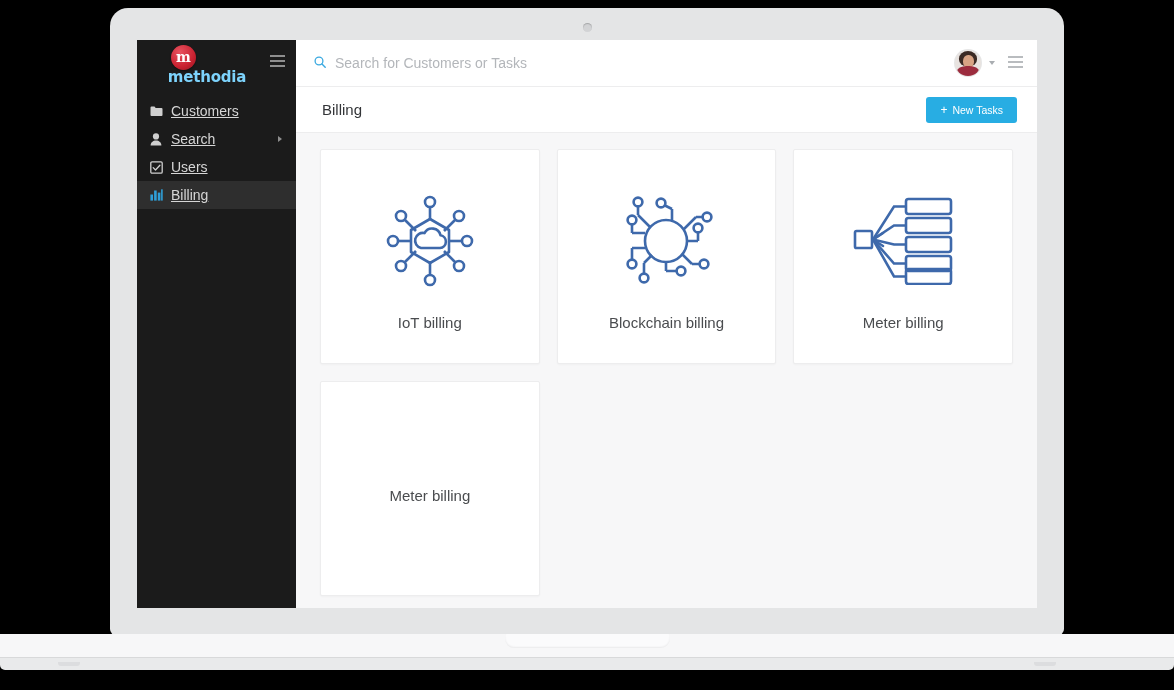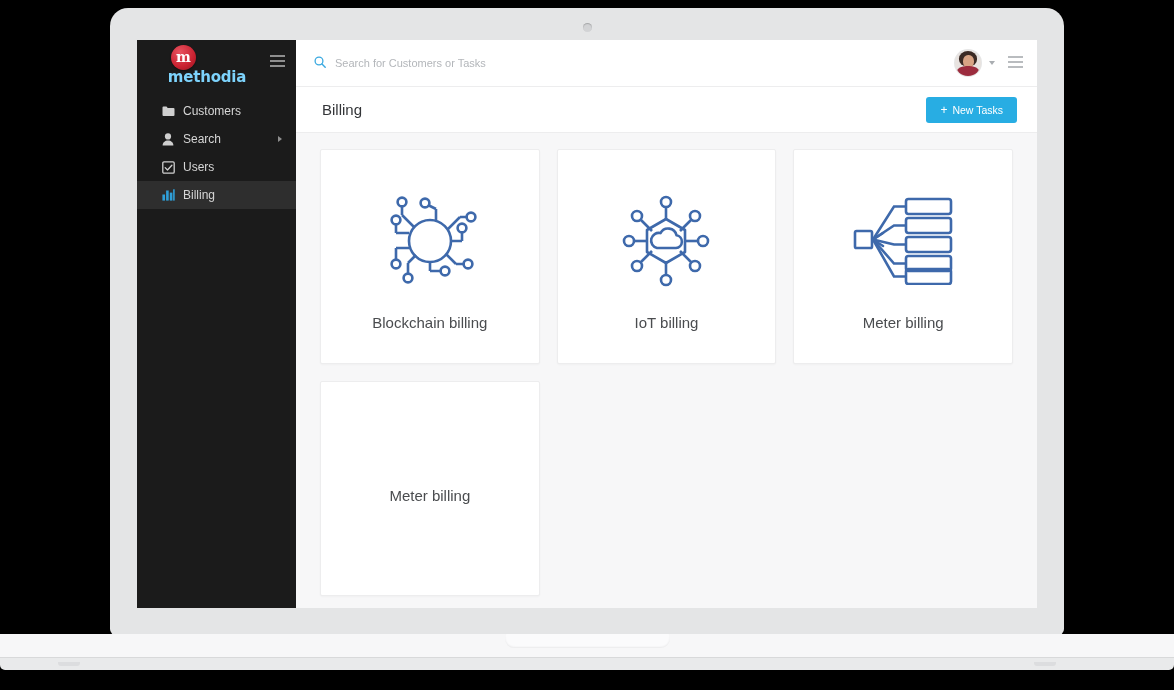--- a/index.html
+++ b/index.html
@@ -89,23 +89,23 @@
   #sidebar-toggle {
     position: absolute; right: 11px; top: 15px;
     width: 15px; cursor: pointer;
   }
   #sidebar-toggle i {
     display: block; height: 2px; background: #8e8e8e; margin-bottom: 3px;
   }
   #nav { margin-top: 9px; }
   .nav-item {
     display: flex; align-items: center;
-    height: 28px; padding-left: 24px;
-    color: #d6d6d6; font-size: 12px;
-    cursor: pointer; position: relative;
+    height: 28px; padding-left: 12px;
+    color: #d6d6d6; font-size: 14px;
+    cursor: pointer; position: relative; text-decoration: underline;
   }
   .nav-item.active { background: #2e2e2e; }
   .nav-icon {
     width: 14px; height: 14px; margin-right: 8px;
     display: flex; align-items: center; justify-content: center;
     flex-shrink: 0;
   }
   .nav-icon svg { display: block; }
   .nav-label { line-height: 1; }
   .nav-caret {
@@ -124,21 +124,21 @@
     border-bottom: 1px solid #ededee;
     display: flex; align-items: center;
     padding: 0 14px 0 18px;
     flex-shrink: 0;
   }
   #search-wrap { display: flex; align-items: center; flex: 1; }
   #search-icon { margin-right: 9px; flex-shrink: 0; }
   #search-input {
     border: none; outline: none; background: transparent;
     font-family: "Liberation Sans", sans-serif;
-    font-size: 11px; color: #4a4a4a; width: 330px;
+    font-size: 14px; color: #4a4a4a; width: 330px;
   }
   #search-input::placeholder { color: #b3b6ba; }
   #topbar-right { display: flex; align-items: center; gap: 8px; }
   #avatar {
     width: 26px; height: 26px; border-radius: 50%;
     overflow: hidden; position: relative;
     background: #e8e3e0; cursor: pointer;
     box-shadow: 0 0 0 1px #e6e6e6;
   }
   #avatar .hair {
@@ -301,20 +301,46 @@
       <div id="pagebar">
         <div id="page-title">Billing</div>
         <button id="new-cycle-button">
           <span class="plus">+</span>
           <span>New Tasks</span>
         </button>
       </div>
 
       <div id="cards-area">
         <div id="cards-grid">
+
+          <div class="card">
+            <div class="card-icon">
+              <svg width="100" height="100" viewBox="0 0 100 100" fill="none" stroke="#3e69ab" stroke-width="2.6">
+                <path d="M50 28 L69 39 L69 61 L50 72 L31 61 L31 39 Z" stroke-linejoin="round"></path>
+                <path d="M41 57 h19a6.4 6.4 0 00.5-12.7 8.6 8.6 0 00-16-2.2A5.5 5.5 0 0041 57z" stroke-linejoin="round"></path>
+                <path d="M50 28 L50 16"></path>
+                  <circle cx="50" cy="11" r="5"></circle>
+                <path d="M50 72 L50 84"></path>
+                  <circle cx="50" cy="89" r="5"></circle>
+                <path d="M31 50 L18 50"></path>
+                  <circle cx="13" cy="50" r="5"></circle>
+                <path d="M69 50 L82 50"></path>
+                  <circle cx="87" cy="50" r="5"></circle>
+                <path d="M36 40 L25 29"></path>
+                  <circle cx="21" cy="25" r="5"></circle>
+                <path d="M64 40 L75 29"></path>
+                  <circle cx="79" cy="25" r="5"></circle>
+                <path d="M36 60 L25 71"></path>
+                  <circle cx="21" cy="75" r="5"></circle>
+                <path d="M64 60 L75 71"></path>
+                  <circle cx="79" cy="75" r="5"></circle>
+              </svg>
+            </div>
+            <div class="card-label">IoT billing</div>
+          </div>
 
           <div class="card">
             <div class="card-icon">
               <svg width="104" height="100" viewBox="0 0 104 100" fill="none" stroke="#3e69ab" stroke-width="2.6">
                 <circle cx="52" cy="50" r="21"></circle>
                 <path d="M36 36 L24 24 M24 24 L24 14"></path>
                   <circle cx="24" cy="11" r="4.4"></circle>
                 <path d="M31 42 L18 42 M18 42 L18 32"></path>
                   <circle cx="18" cy="29" r="4.4"></circle>
                 <path d="M31 57 L18 57 M18 57 L18 70"></path>
@@ -331,46 +357,20 @@
                   <circle cx="93" cy="26" r="4.4"></circle>
                 <path d="M58 30 L58 18 M58 18 L50 14"></path>
                   <circle cx="47" cy="12" r="4.4"></circle>
               </svg>
             </div>
             <div class="card-label">Blockchain billing</div>
           </div>
 
           <div class="card">
             <div class="card-icon">
-              <svg width="100" height="100" viewBox="0 0 100 100" fill="none" stroke="#3e69ab" stroke-width="2.6">
-                <path d="M50 28 L69 39 L69 61 L50 72 L31 61 L31 39 Z" stroke-linejoin="round"></path>
-                <path d="M41 57 h19a6.4 6.4 0 00.5-12.7 8.6 8.6 0 00-16-2.2A5.5 5.5 0 0041 57z" stroke-linejoin="round"></path>
-                <path d="M50 28 L50 16"></path>
-                  <circle cx="50" cy="11" r="5"></circle>
-                <path d="M50 72 L50 84"></path>
-                  <circle cx="50" cy="89" r="5"></circle>
-                <path d="M31 50 L18 50"></path>
-                  <circle cx="13" cy="50" r="5"></circle>
-                <path d="M69 50 L82 50"></path>
-                  <circle cx="87" cy="50" r="5"></circle>
-                <path d="M36 40 L25 29"></path>
-                  <circle cx="21" cy="25" r="5"></circle>
-                <path d="M64 40 L75 29"></path>
-                  <circle cx="79" cy="25" r="5"></circle>
-                <path d="M36 60 L25 71"></path>
-                  <circle cx="21" cy="75" r="5"></circle>
-                <path d="M64 60 L75 71"></path>
-                  <circle cx="79" cy="75" r="5"></circle>
-              </svg>
-            </div>
-            <div class="card-label">IoT billing</div>
-          </div>
-
-          <div class="card">
-            <div class="card-icon">
               <svg width="100" height="88" viewBox="0 0 100 88" fill="none" stroke="#3e69ab" stroke-width="2.6">
                 <rect x="2" y="34" width="17" height="17" rx="1.6"></rect>
                 <rect x="53" y="2" width="45" height="15" rx="2.4"></rect>
                 <rect x="53" y="21" width="45" height="15" rx="2.4"></rect>
                 <rect x="53" y="40" width="45" height="15" rx="2.4"></rect>
                 <rect x="53" y="59" width="45" height="15" rx="2.4"></rect>
                 <rect x="53" y="72" width="45" height="15" rx="2.4"></rect>
                 <path d="M53 9.5 H41 L20 42.5"></path>
                 <path d="M53 28.5 H41 L20 42.5"></path>
                 <path d="M53 47.5 H41 L20 42.5"></path>

